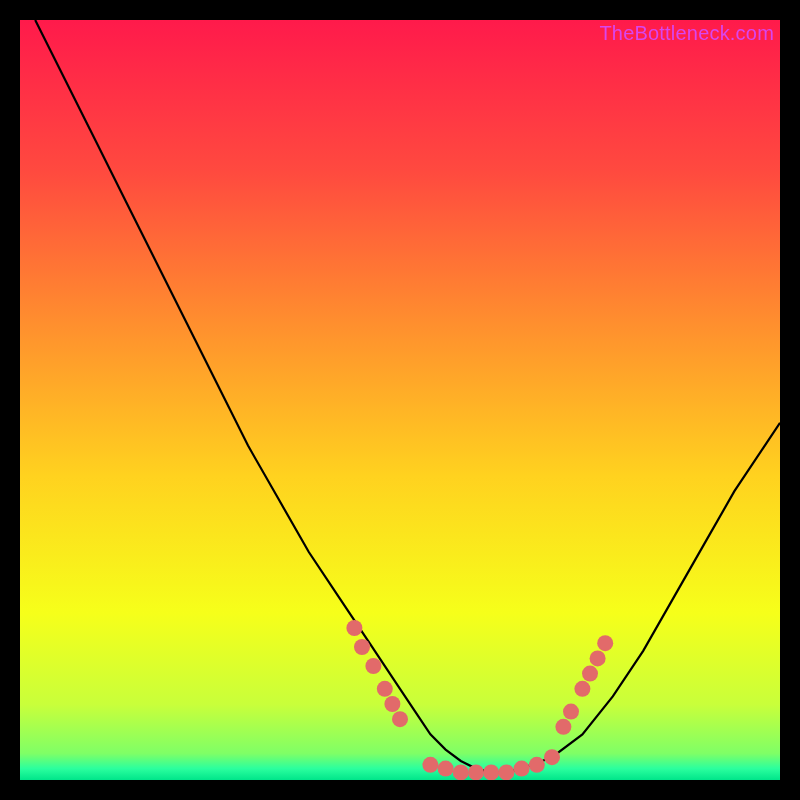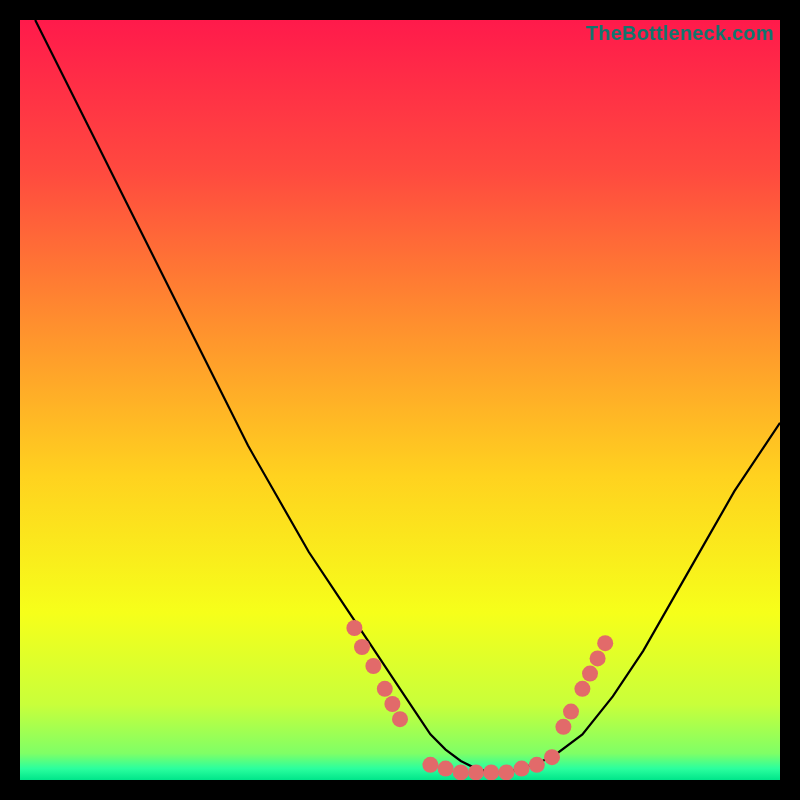--- a/index.html
+++ b/index.html
@@ -22,22 +22,22 @@
   .plot-area {
     left: 0;
     top: 0;
     width: 760px;
     height: 760px;
     position: absolute;
   }
   .watermark {
     top: 2px;
     right: 6px;
-    color: #0f766e;
-    font-weight: 700;
+    color: #d946ef;
+    font-weight: 400;
     z-index: 10;
     position: absolute;
     font-size: 20px;
     letter-spacing: 0.2px;
   }
   svg { display: block; }
 </style>
 </head>
 <body>
 

